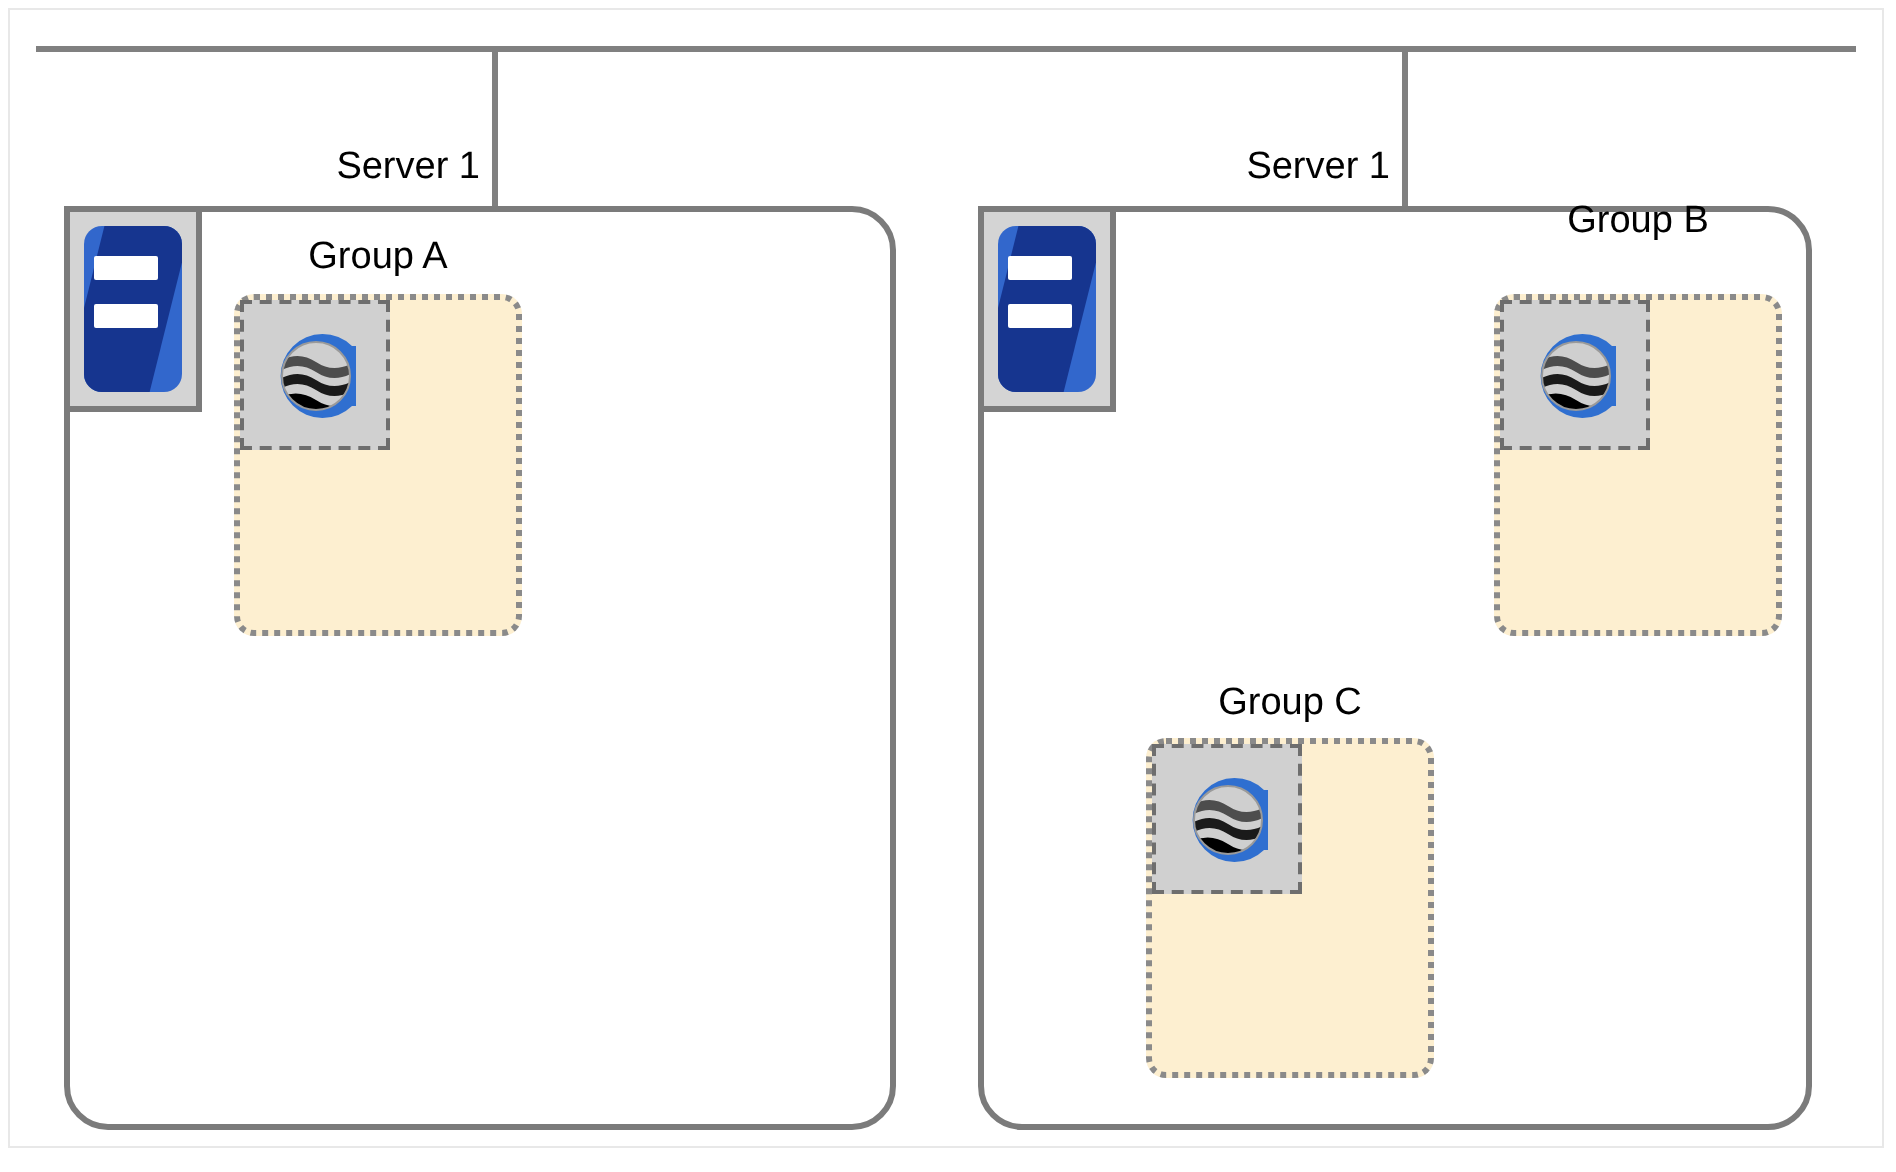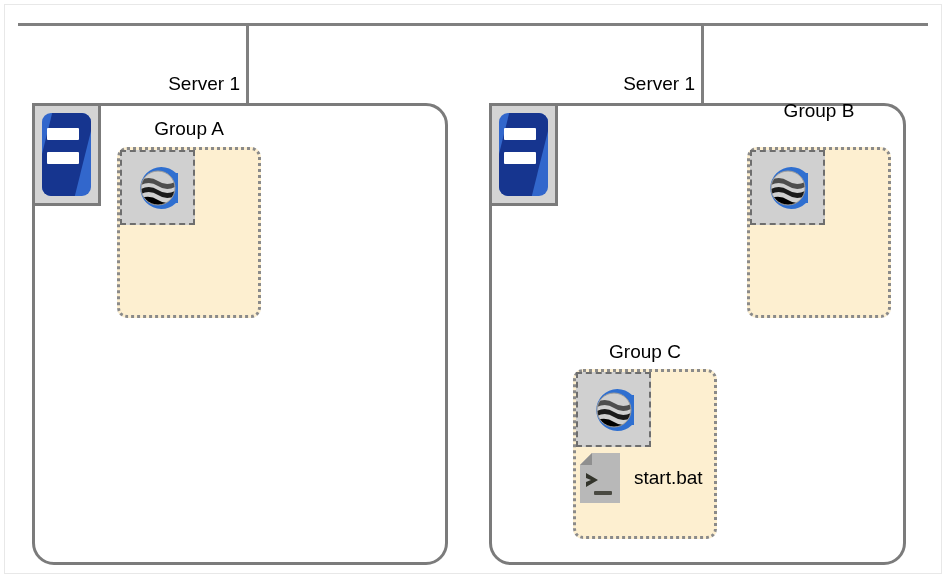--- a/index.html
+++ b/index.html
@@ -144,31 +144,20 @@
       <circle cx="31" cy="31" r="17" fill="#cfcfcf"></circle>
       <g clip-path="url(#gclipC)">
         <path d="M12 24 Q22 18 31 24 Q40 30 50 24 L50 29 Q40 35 31 29 Q22 23 12 29 Z" fill="#4d4d4d"></path>
         <path d="M12 33 Q22 27 31 33 Q40 39 50 33 L50 38 Q40 44 31 38 Q22 32 12 38 Z" fill="#1a1a1a"></path>
         <path d="M12 42 Q22 37 31 43 Q40 49 50 43 L50 50 L12 50 Z" fill="#000000"></path>
       </g>
       <circle cx="31" cy="31" r="17" fill="none" stroke="#9a9a9a" stroke-width="1"></circle>
     </svg>
   </div>
 
-  <div class="file-row" style="left:578px;top:451px;">
-    <div class="file-icon">
-      <svg width="44" height="54" viewBox="0 0 44 54">
-        <path d="M14 2 L42 2 L42 52 L2 52 L2 14 Z" fill="#b8b8b8"></path>
-        <path d="M14 2 L2 14 L14 14 Z" fill="#8f8f8f"></path>
-        <path d="M8 22 L20 29 L8 36 L8 31 L13 29 L8 27 Z" fill="#33342b"></path>
-        <rect x="16" y="40" width="18" height="4" rx="1" fill="#4a4a42"></rect>
-      </svg>
-    </div>
-    <div class="file-label">start.bat</div>
-  </div>
 
   <div class="server-icon si-2">
     <div class="card"></div>
     <div class="bar bar-1"></div>
     <div class="bar bar-2"></div>
   </div>
 
 </div>
 
 </body></html>

